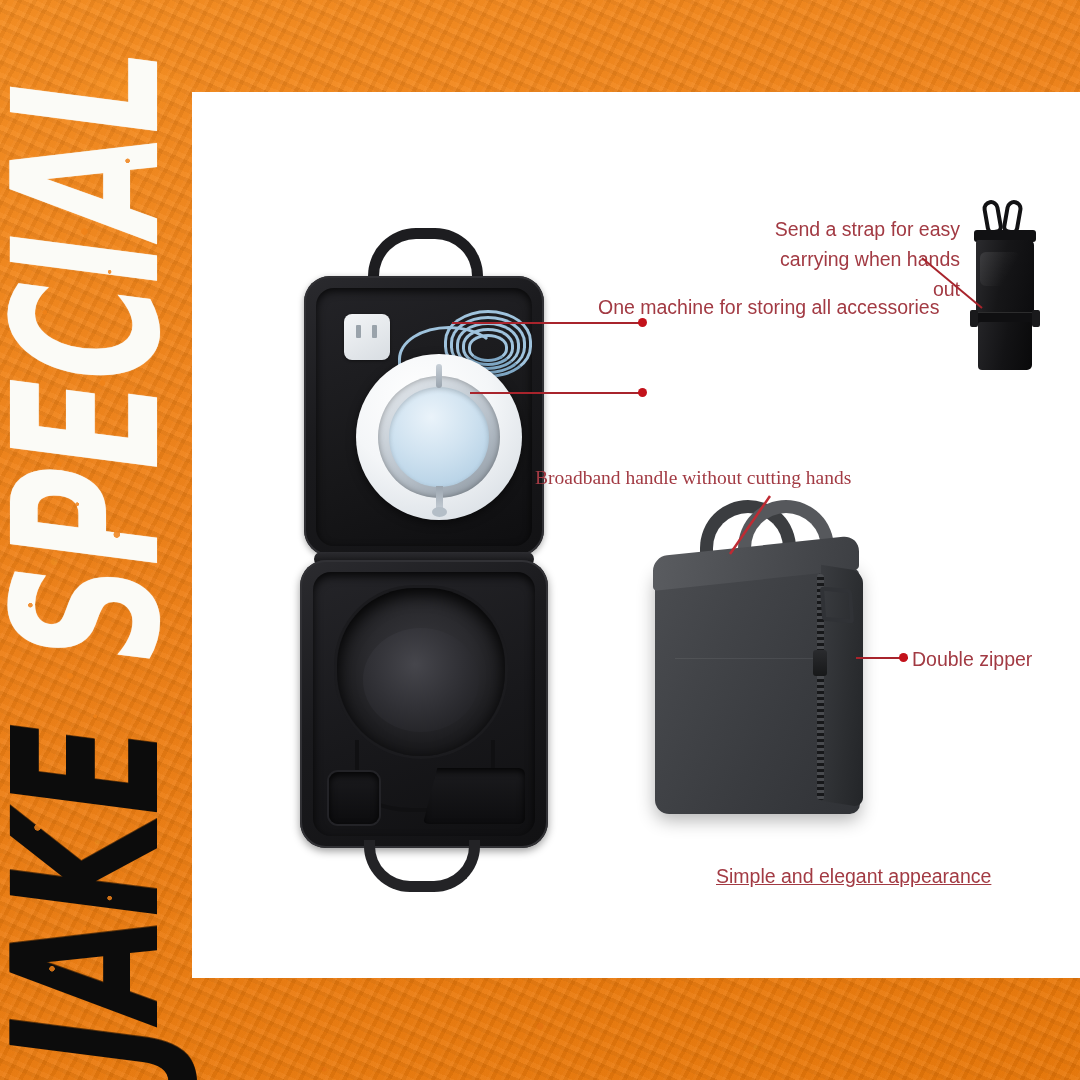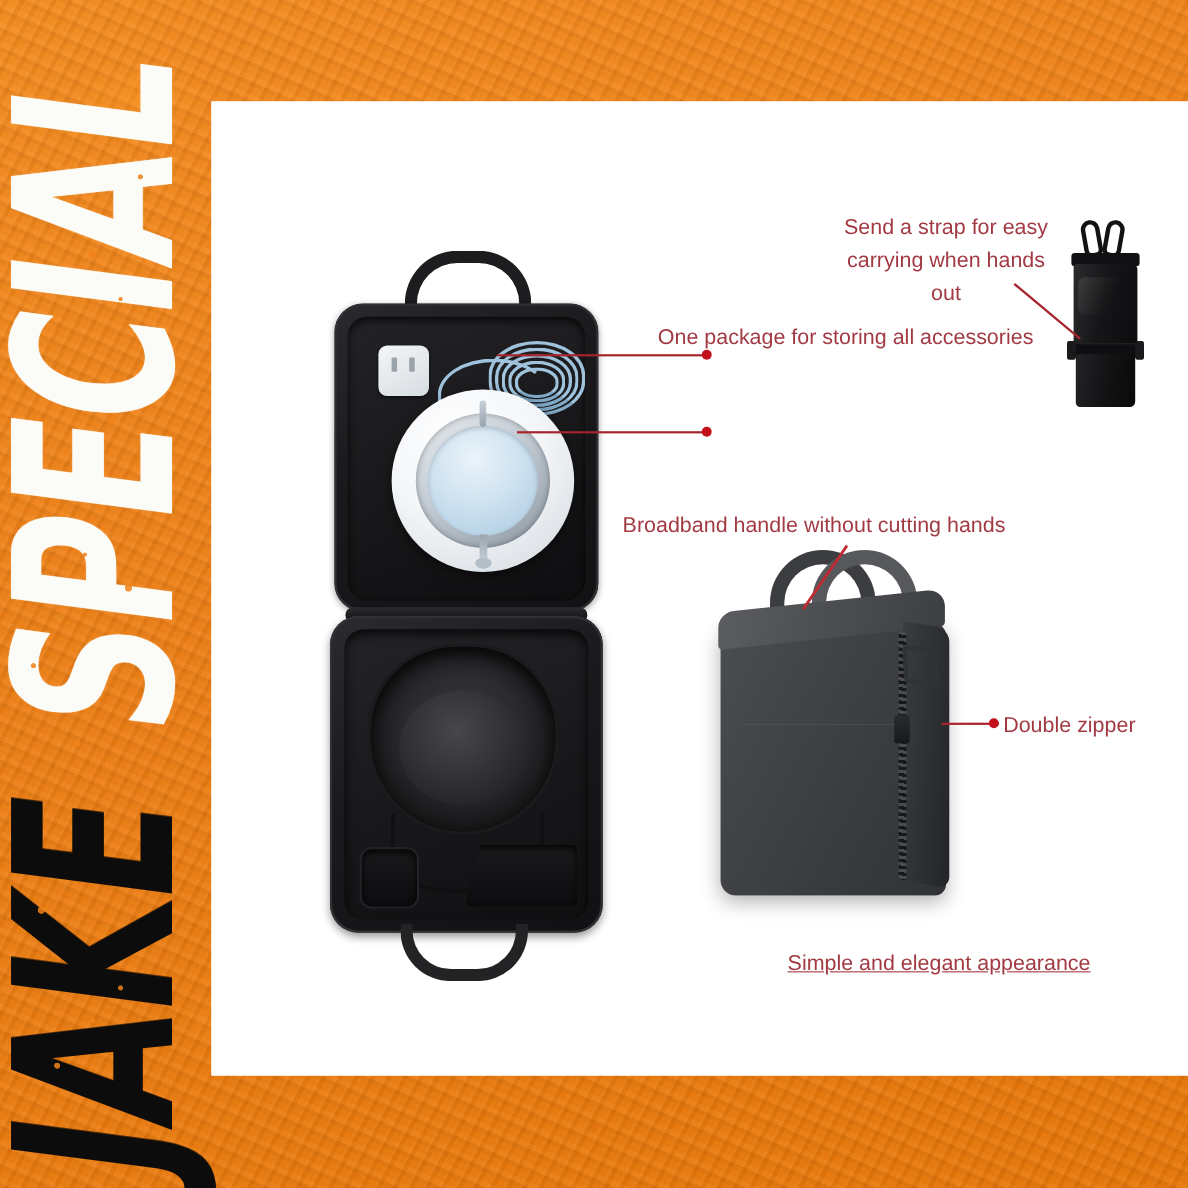--- a/index.html
+++ b/index.html
@@ -98,21 +98,21 @@
   
   .note{
     position:absolute;
     color:#A23A43;
     font-family:"Liberation Sans", sans-serif;
     font-size:19.5px;
     line-height:30px;
     white-space:nowrap;
     font-weight:400;
   }
-  .note.two-line{white-space:normal;text-align:center;}
+  .note.two-line{white-space:normal;text-align:right;margin-top:22px;}
 
   
   .lead{position:absolute;background:#A8242C;height:2px;}
   .dot{
     position:absolute;width:9px;height:9px;border-radius:50%;
     background:#C3121B;
   }
   .diag{position:absolute;overflow:visible;}
 
   
@@ -430,29 +430,29 @@
 
   <div class="note two-line" style="left:760px;top:192px;width:200px;">
     <div>Send a strap for easy</div>
     <div>carrying when hands out</div>
   </div>
   <svg class="diag" style="left:920px;top:252px;width:80px;height:70px;">
     <line x1="2" y1="6" x2="62" y2="56" stroke="#A8242C" stroke-width="2"></line>
   </svg>
 
   <div class="note" style="left:598px;top:292px;">
-    <span>One package for storing all accessories</span>
+    <span>One machine for storing all accessories</span>
   </div>
   <div class="lead" style="left:452px;top:322px;width:190px;"></div>
   <div class="dot" style="left:638px;top:318px;"></div>
 
   <div class="lead" style="left:470px;top:392px;width:172px;"></div>
   <div class="dot" style="left:638px;top:388px;"></div>
 
-  <div class="note" style="left:566px;top:463px;">
+  <div class="note" style="left:535px;top:463px;font-family:Liberation Serif, serif;">
     <span>Broadband handle without cutting hands</span>
   </div>
   <svg class="diag" style="left:720px;top:492px;width:60px;height:70px;">
     <line x1="50" y1="4" x2="10" y2="62" stroke="#BE2B33" stroke-width="2.5"></line>
   </svg>
 
   <div class="note" style="left:912px;top:644px;">
     <span>Double zipper</span>
   </div>
   <div class="lead" style="left:856px;top:657px;width:52px;"></div>

